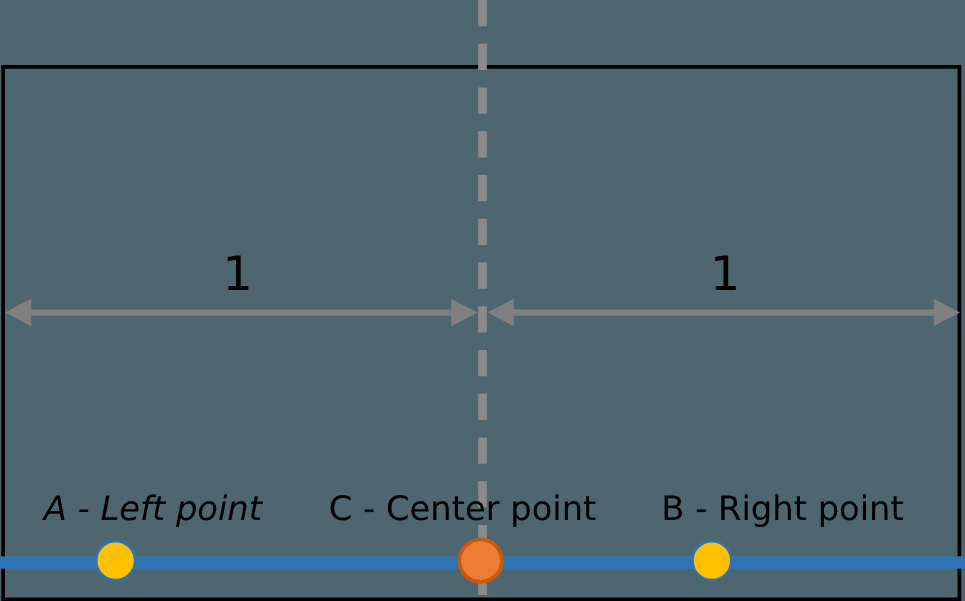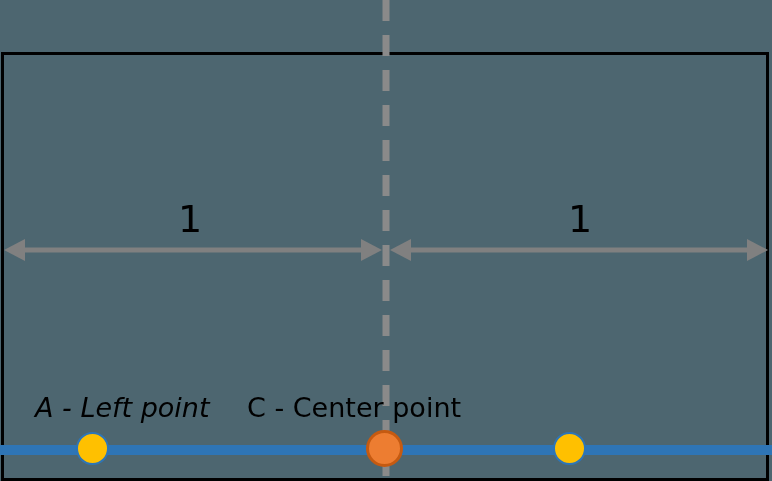--- a/index.html
+++ b/index.html
@@ -80,21 +80,21 @@
   }
 
   .point-label {
     position: absolute;
     top: 392px;
     font-size: 27px;
     line-height: 1.15;
     white-space: nowrap;
   }
   .point-label-a { left: 35px; font-style: italic; }
-  .point-label-c { left: 247px; text-align: center; }
+  .point-label-c { left: 263px; text-align: center; }
   .point-label-b { left: 529px; }
 </style>
 </head>
 <body>
 
 <div class="canvas" style="background-color: rgb(77, 102, 112);">
 
   <div class="frame" style="border-color: rgb(0, 0, 0);"></div>
 
   <svg class="overlay-svg" viewBox="0 0 772 481">
@@ -122,20 +122,21 @@
   <div class="dim-label dim-label-left" style="color: rgb(0, 0, 0);">1</div>
 
   <div class="dim-label dim-label-right" style="color: rgb(0, 0, 0);">1</div>
 
   <div class="baseline" style="background-color: rgb(46, 117, 182);"></div>
 
   <div class="point-label point-label-a" style="color: rgb(0, 0, 0);">A - Left point</div>
 
   <div class="point-label point-label-c" style="color: rgb(0, 0, 0);">C - Center point</div>
 
+  <div class="point-label point-label-b" style="color: rgb(0, 0, 0);">B - Right point</div>
 
   <div class="point-marker point-a" style="background-color: rgb(255, 192, 0); border-color: rgb(46, 117, 182);"></div>
 
   <div class="point-marker point-c" style="background-color: rgb(237, 125, 49); border-color: rgb(197, 90, 17);"></div>
 
   <div class="point-marker point-b" style="background-color: rgb(255, 192, 0); border-color: rgb(46, 117, 182);"></div>
 
 </div>
 
 </body></html>

